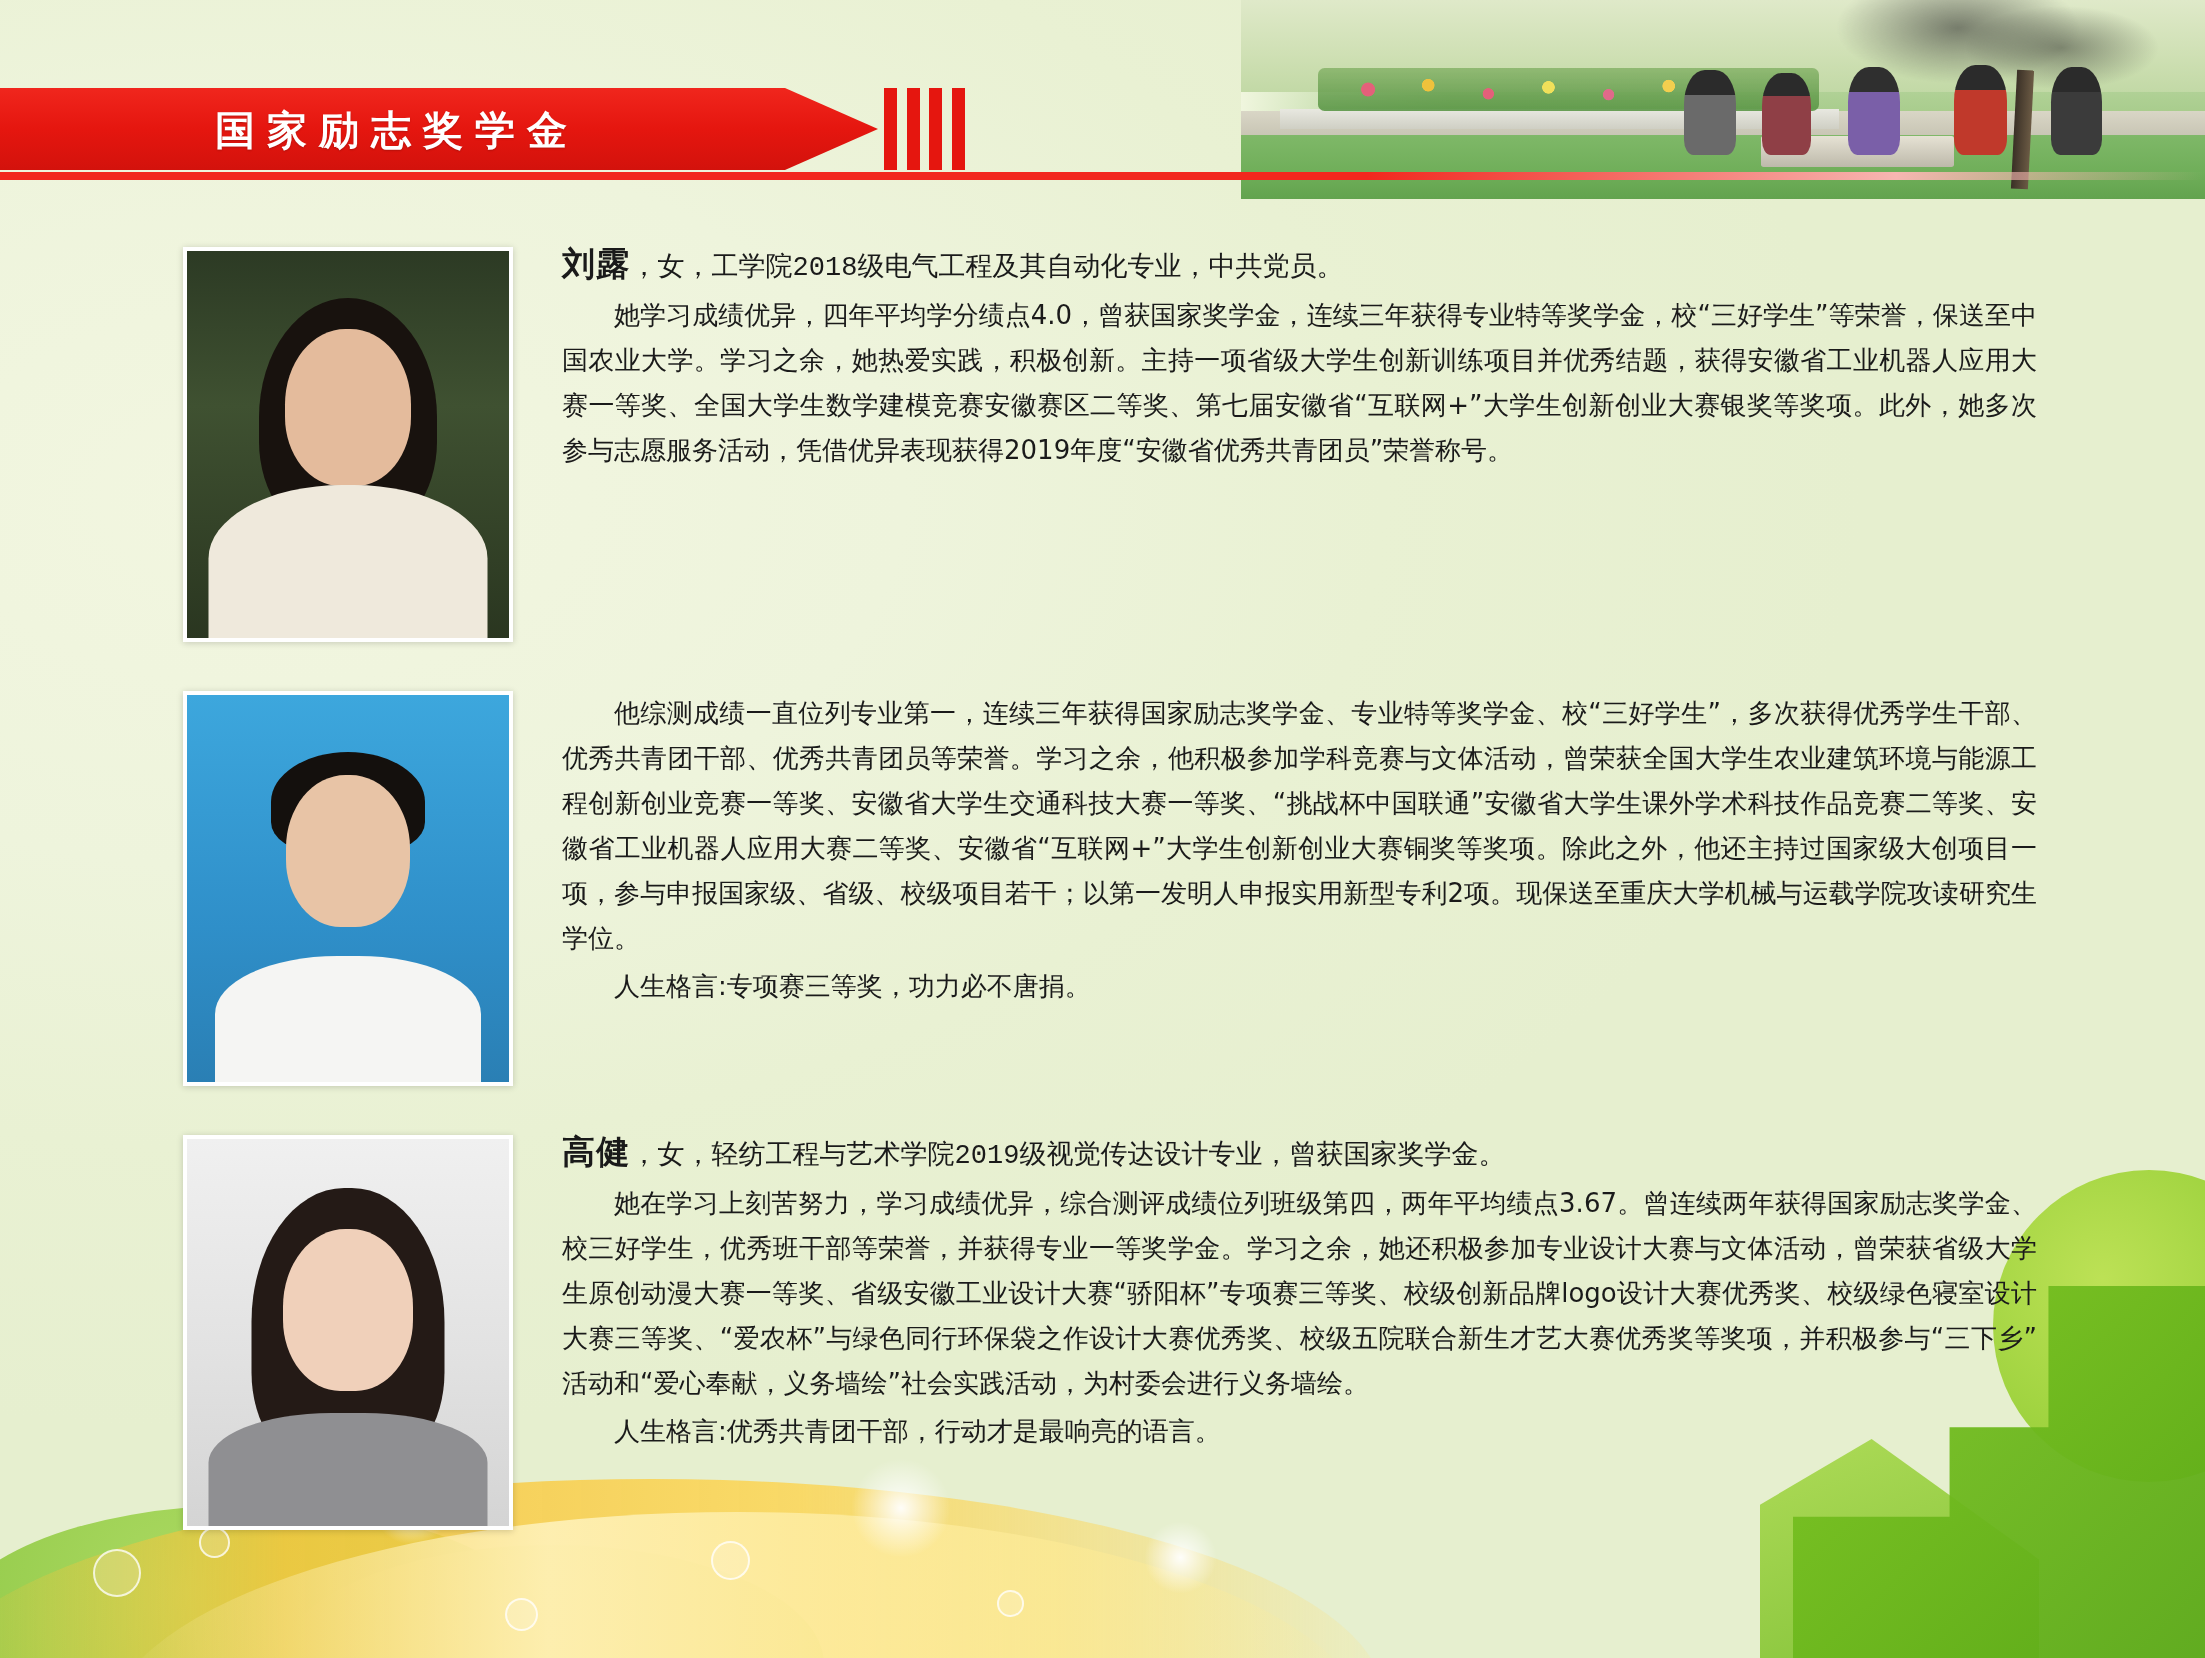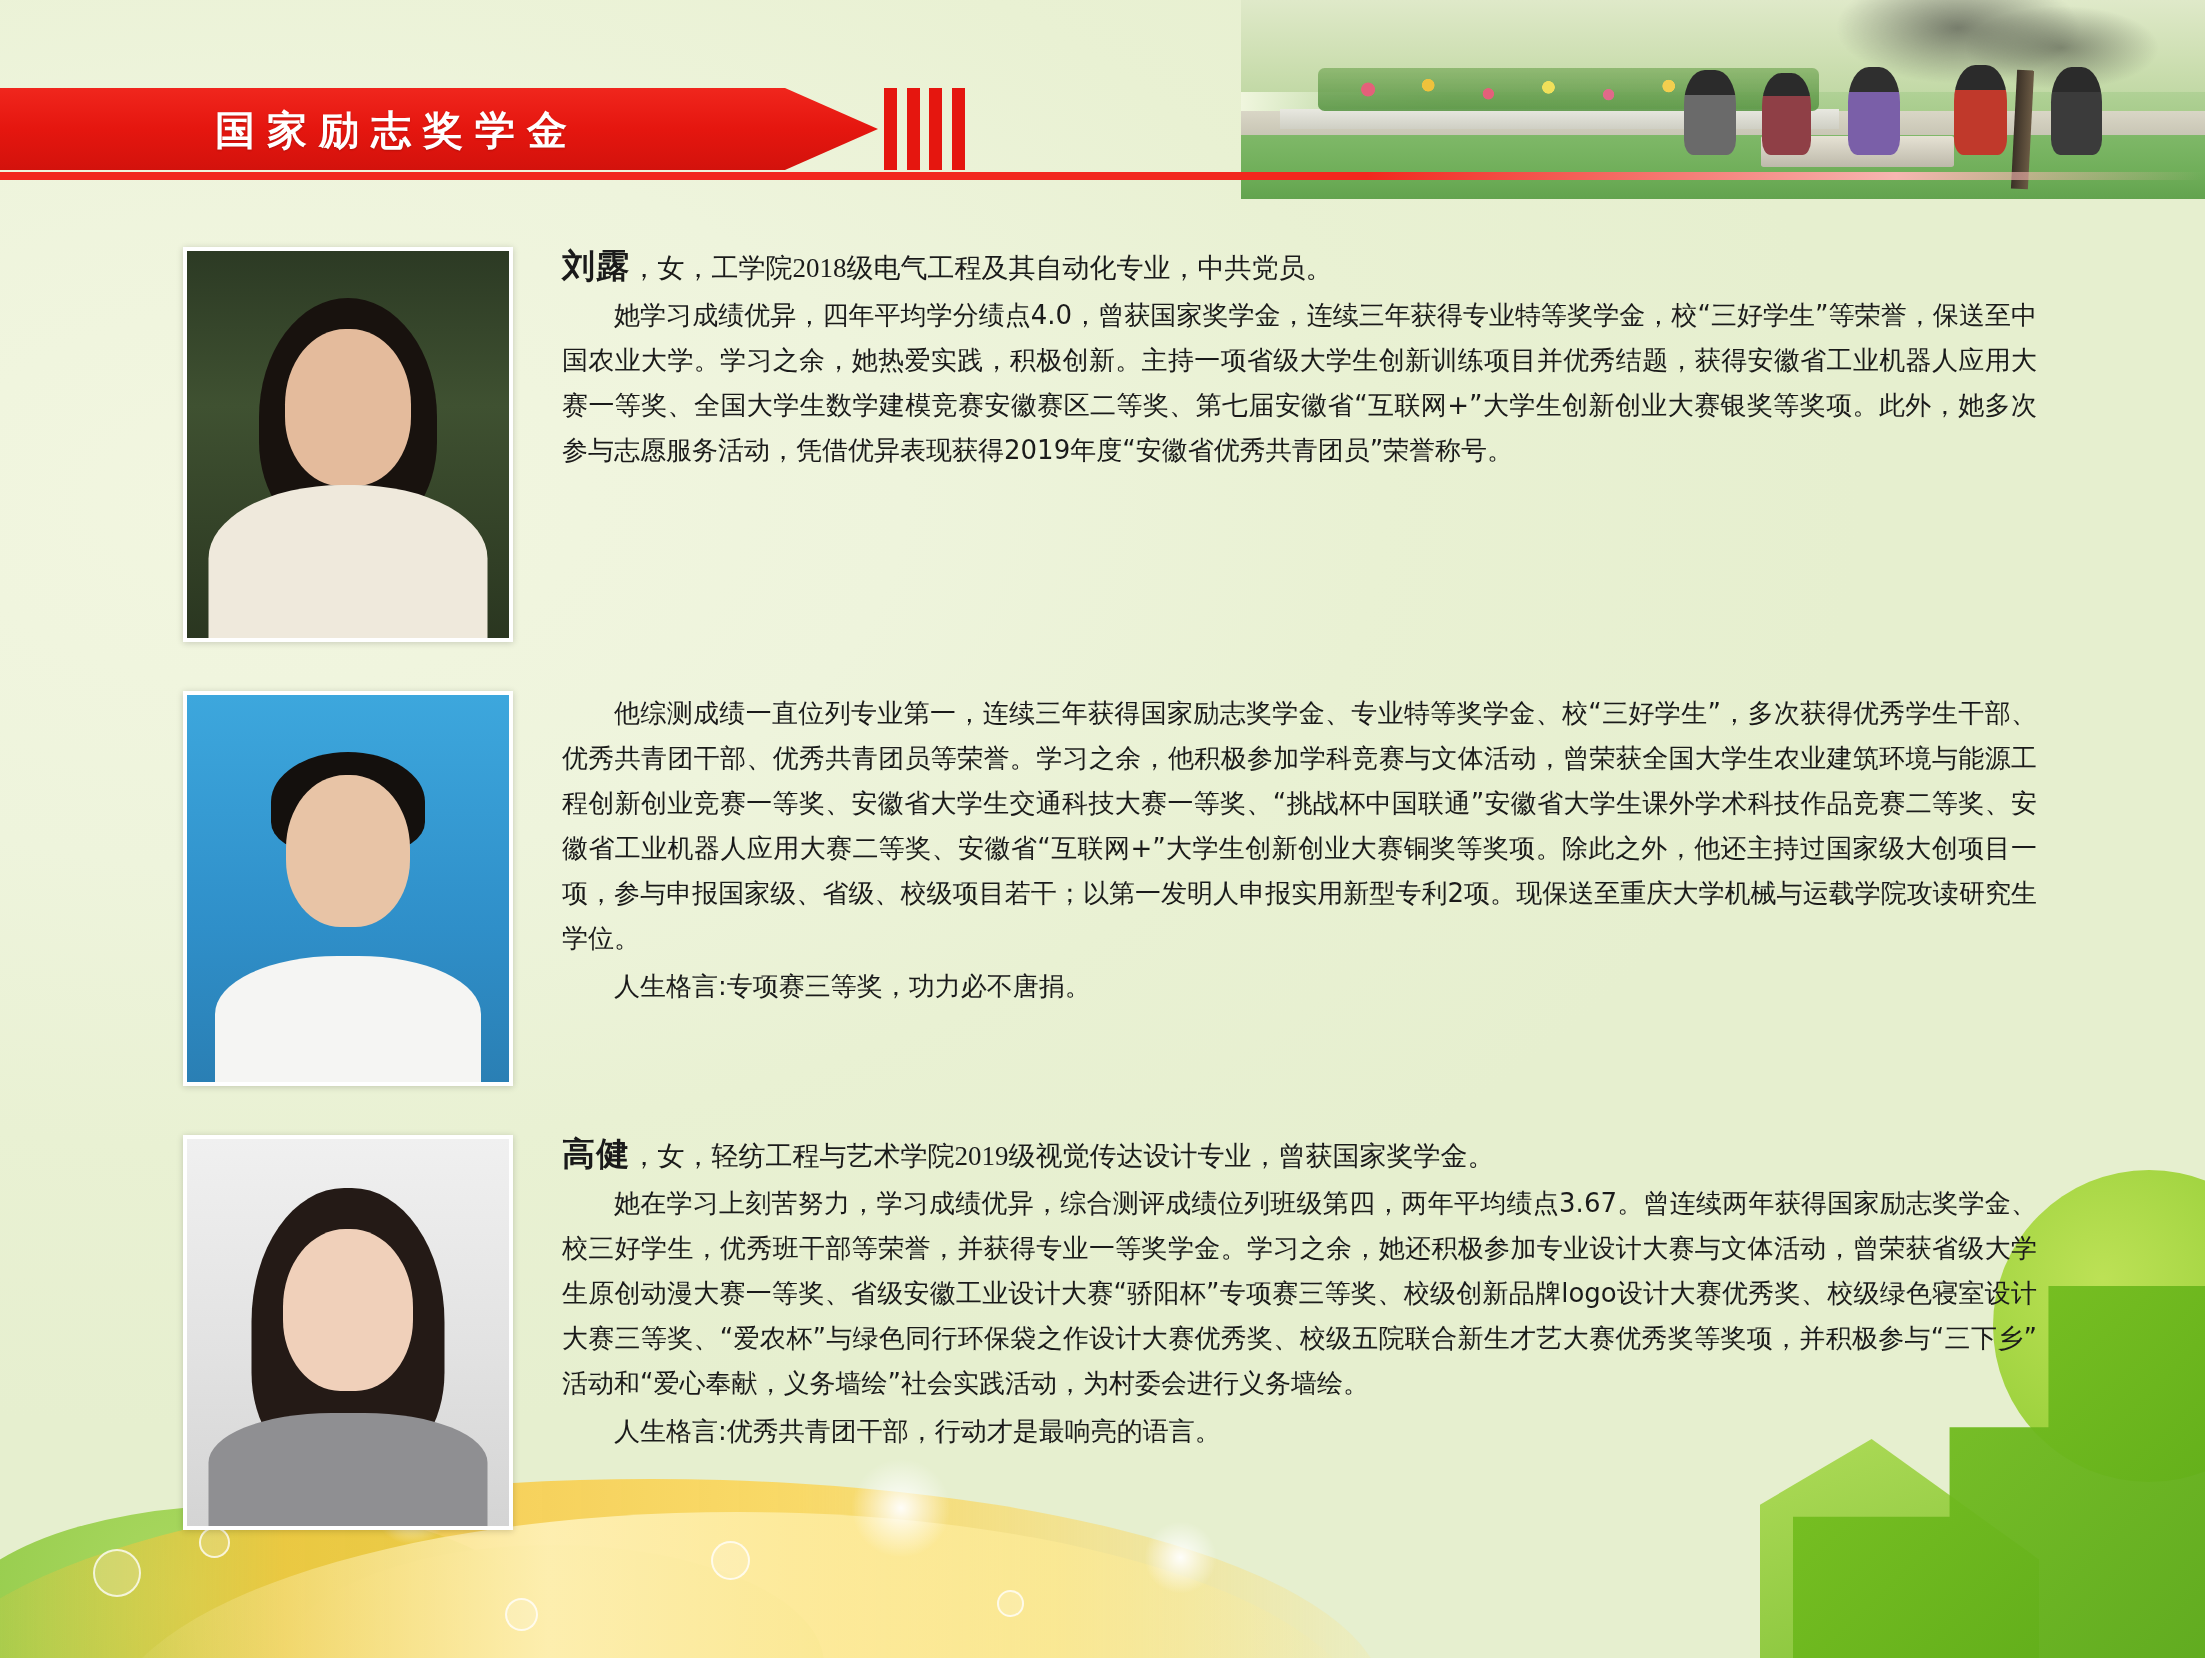--- a/index.html
+++ b/index.html
@@ -227,21 +227,21 @@
   .text-col {
     flex: 1 1 auto;
     padding-left: 49px;
     padding-right: 168px;
     color: #1a1a1a;
   }
   .headline {
     font-size: 27px;
     line-height: 39px;
     margin: 0 0 5.3px 0;
-    font-family: Liberation Serif, serif;
+    font-family: Liberation Mono, monospace;
   }
   .headline .name {
     font-size: 33px;
     font-weight: bold;
     letter-spacing: 1.3px;
   }
   .para {
     font-size: 26px;
     line-height: 45px;
     margin: 0;

